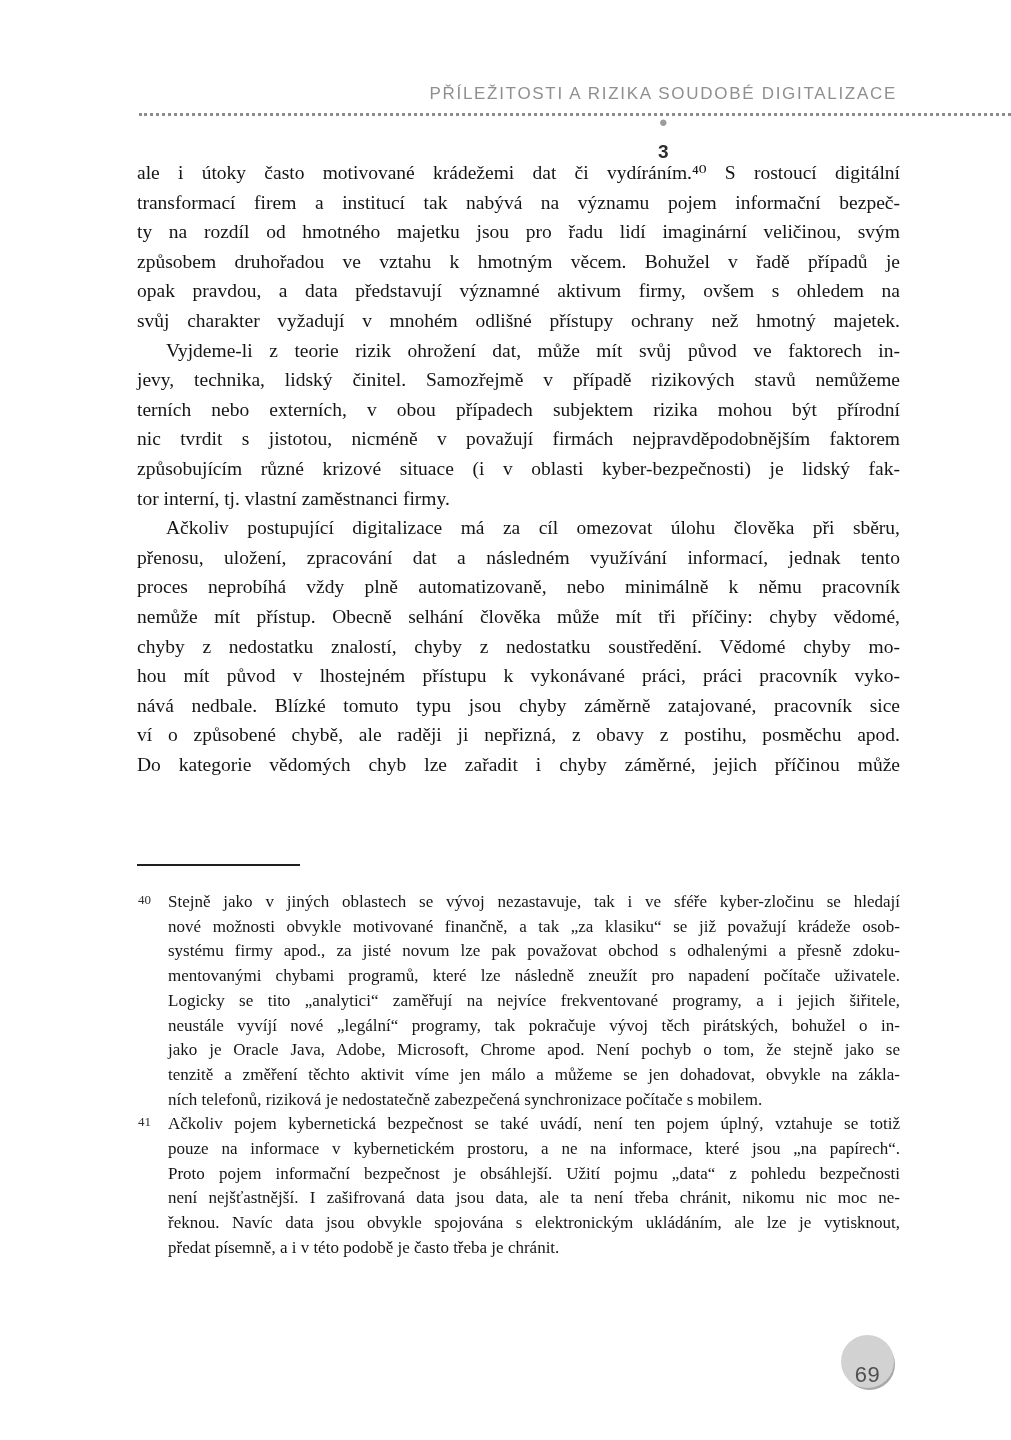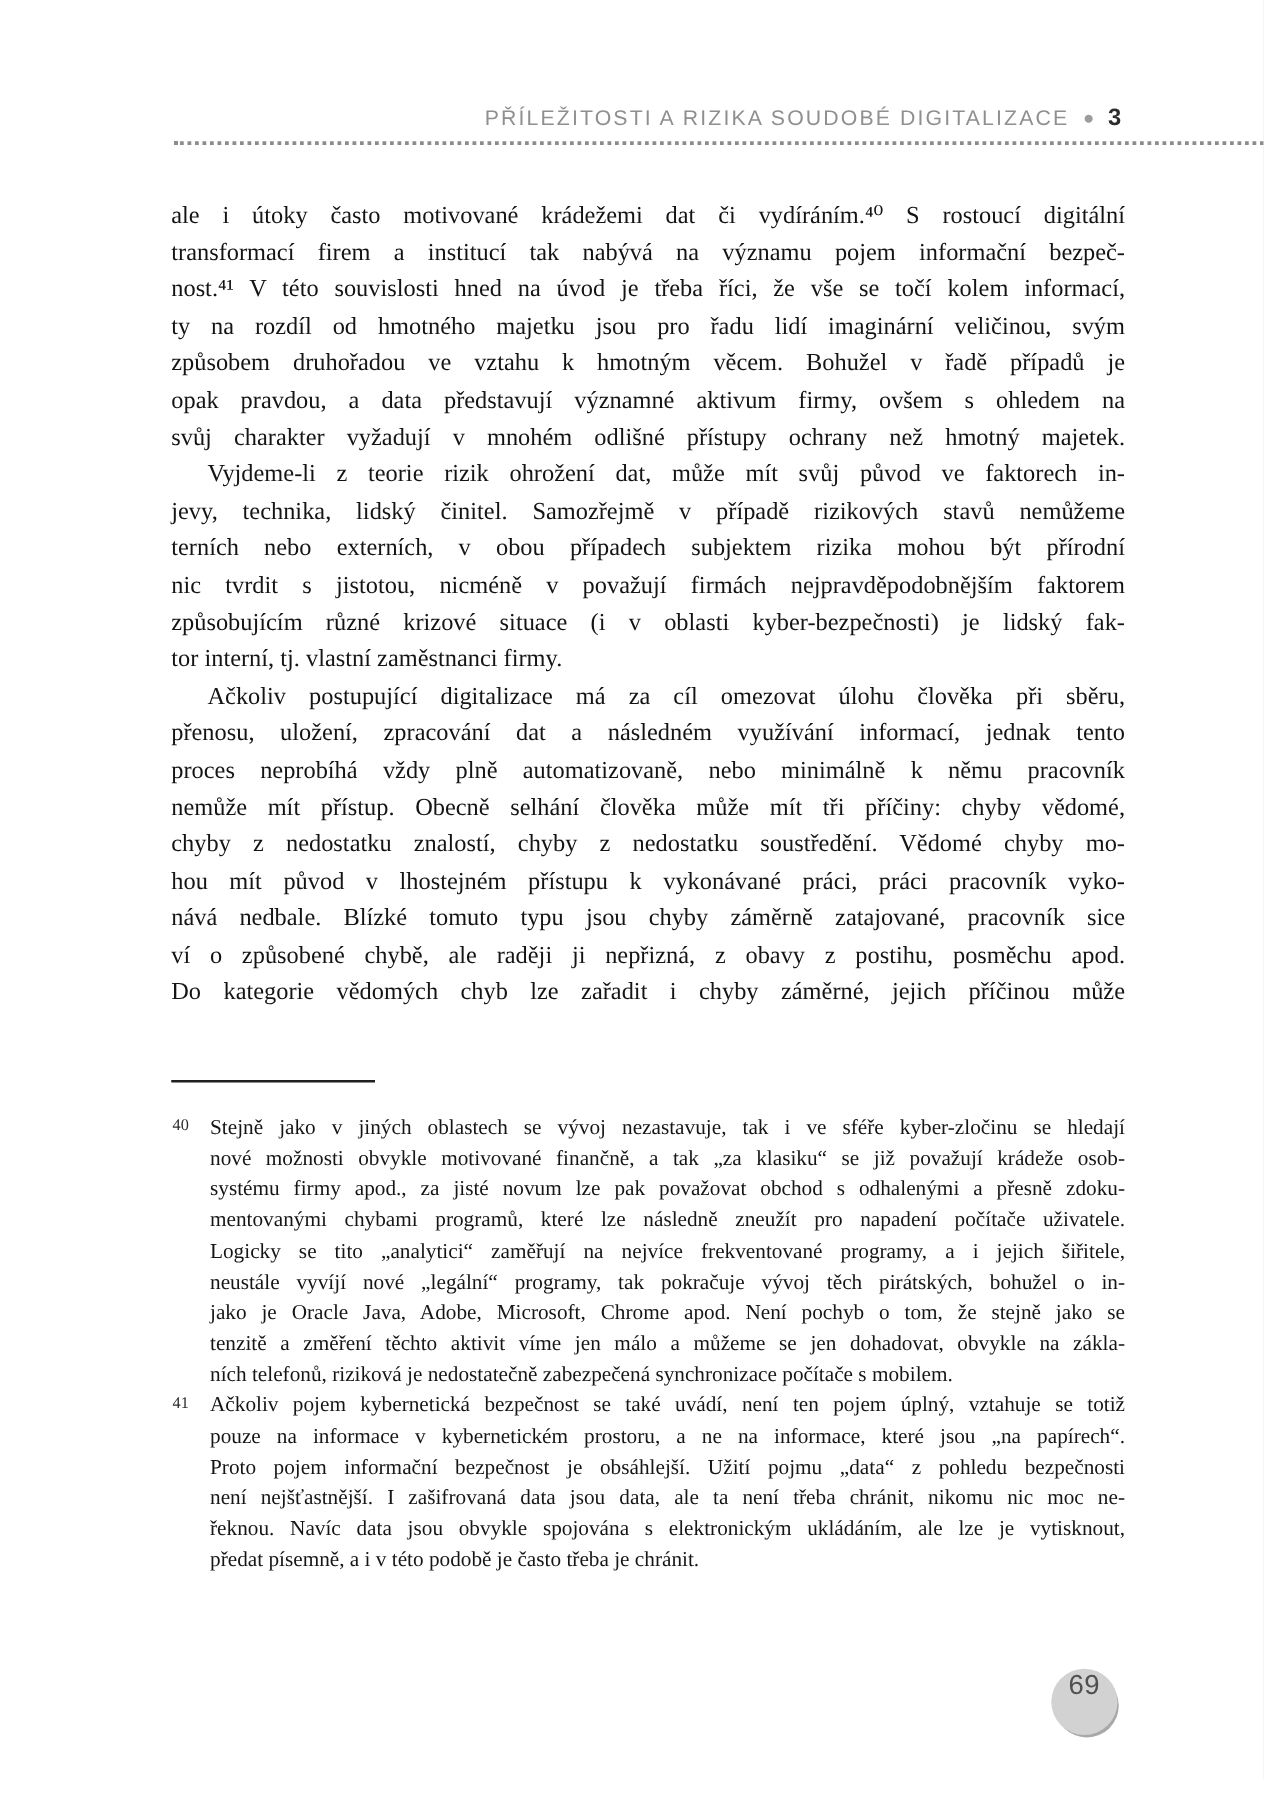--- a/index.html
+++ b/index.html
@@ -11,20 +11,21 @@
     font-family:"Liberation Serif","DejaVu Serif",serif;
     overflow:hidden;
   }
 
   
   .header-row {
     position:absolute; top:84px; right:114px;
     display:flex; align-items:center; gap:11px;
     font-family:"Liberation Sans","DejaVu Sans",sans-serif;
     white-space:nowrap;
+    flex-direction:column;
   }
   .header-title {
     font-size:17px; letter-spacing:1.7px;
     color:#8f8f8f; font-weight:400;
   }
   .header-bullet {
     font-size:15px; color:#9c9c9c; line-height:1;
     transform:translateY(-1px);
   }
   .header-num {
@@ -61,42 +62,41 @@
     position:absolute; left:1px; top:-2px;
     font-size:13px; color:#2e2e2e;
   }
 
   
   .page-badge {
     position:absolute; left:841px; top:1335px;
     width:53px; height:53px; border-radius:50%;
     background:#d2d2d2;
     box-shadow:2px 3px 0 -1px #a8a8a8;
-    display:flex; align-items:flex-start; justify-content:center;
+    display:flex; align-items:flex-end; justify-content:center;
     font-family:"Liberation Sans","DejaVu Sans",sans-serif;
     font-size:22px; color:#4f4f4f; letter-spacing:0.5px;
   }
 </style>
 </head>
 <body>
 
 <div class="page">
 
   <div class="header-row">
     <span class="header-title">PŘÍLEŽITOSTI A RIZIKA SOUDOBÉ DIGITALIZACE</span>
     <span class="header-bullet">●</span>
     <span class="header-num">3</span>
   </div>
 
   <div class="dotted-rule"></div>
 
   <div class="body-text">
       <div class="line">ale i útoky často motivované krádežemi dat či vydíráním.⁴⁰ S rostoucí digitální</div>
       <div class="line">transformací firem a institucí tak nabývá na významu pojem informační bezpeč-</div>
-      <div class="line">nost.⁴¹ V této souvislosti hned na úvod je třeba říci, že vše se točí kolem informací,</div>
       <div class="line">ty na rozdíl od hmotného majetku jsou pro řadu lidí imaginární veličinou, svým</div>
       <div class="line">způsobem druhořadou ve vztahu k hmotným věcem. Bohužel v řadě případů je</div>
       <div class="line">opak pravdou, a data představují významné aktivum firmy, ovšem s ohledem na</div>
       <div class="line">svůj charakter vyžadují v mnohém odlišné přístupy ochrany než hmotný majetek.</div>
       <div class="line indent">Vyjdeme-li z teorie rizik ohrožení dat, může mít svůj původ ve faktorech in-</div>
       <div class="line">jevy, technika, lidský činitel. Samozřejmě v případě rizikových stavů nemůžeme</div>
       <div class="line">terních nebo externích, v obou případech subjektem rizika mohou být přírodní</div>
       <div class="line">nic tvrdit s jistotou, nicméně v považují firmách nejpravděpodobnějším faktorem</div>
       <div class="line">způsobujícím různé krizové situace (i v oblasti kyber-bezpečnosti) je lidský fak-</div>
       <div class="line last">tor interní, tj. vlastní zaměstnanci firmy.</div>

